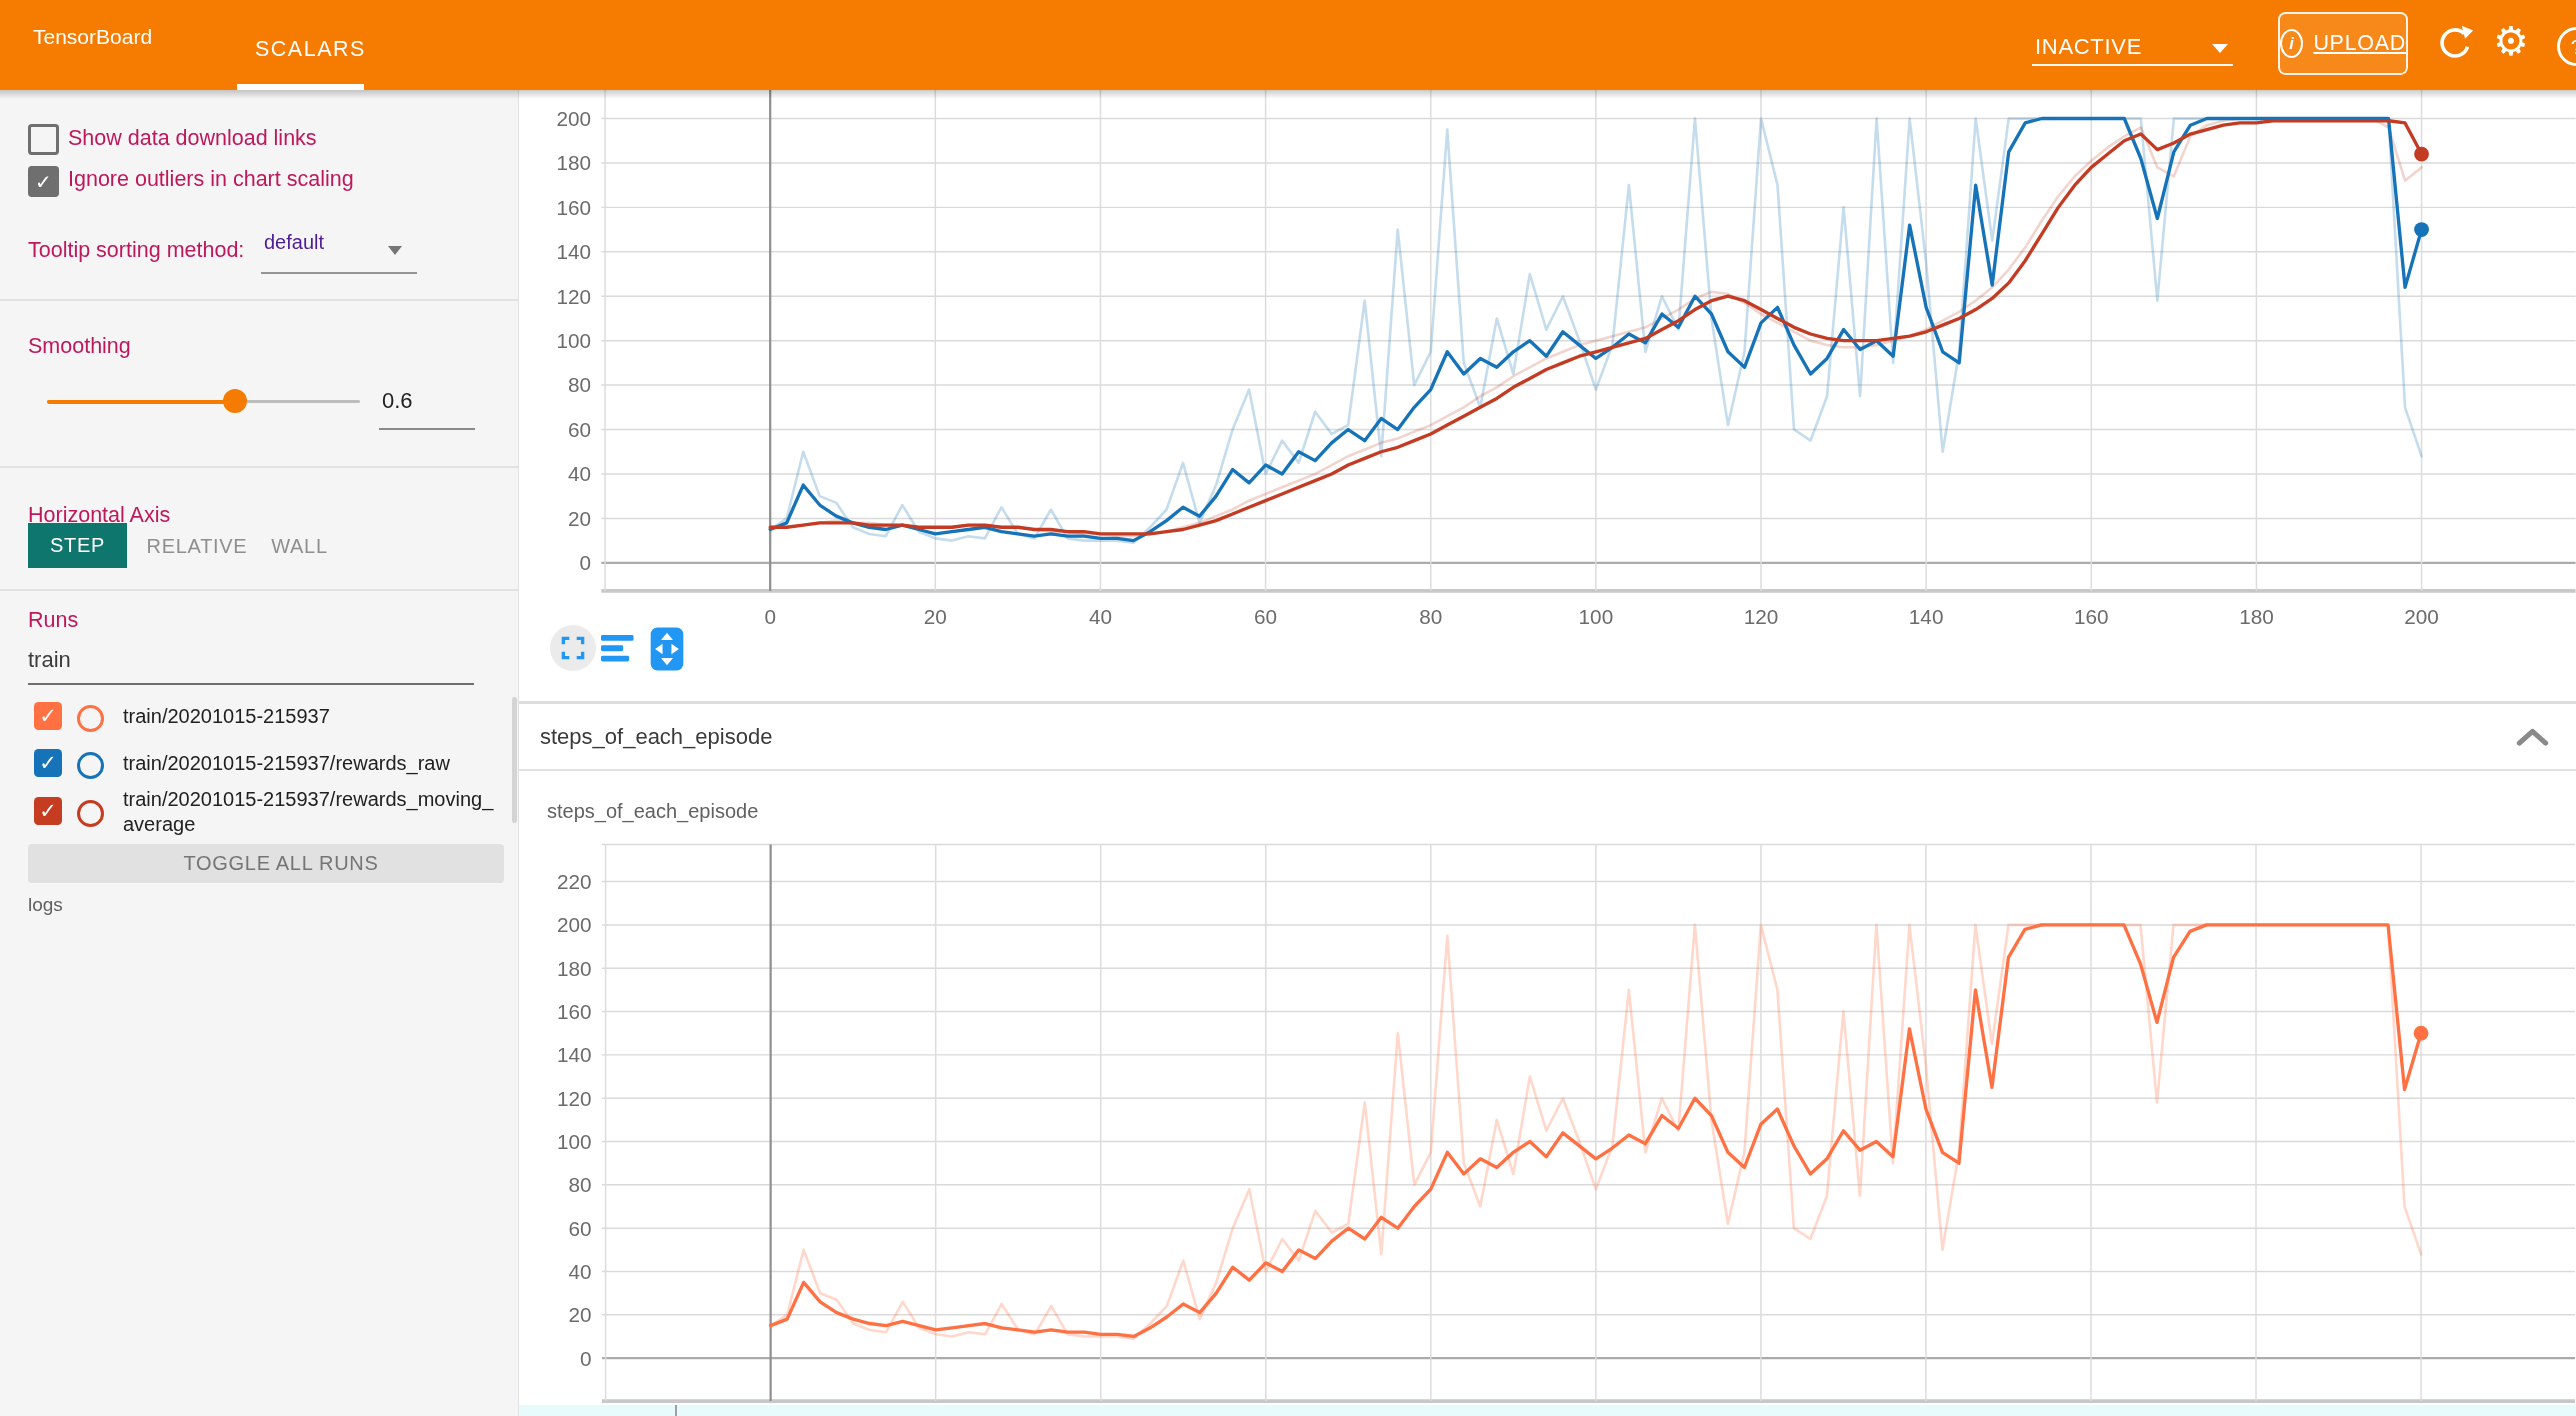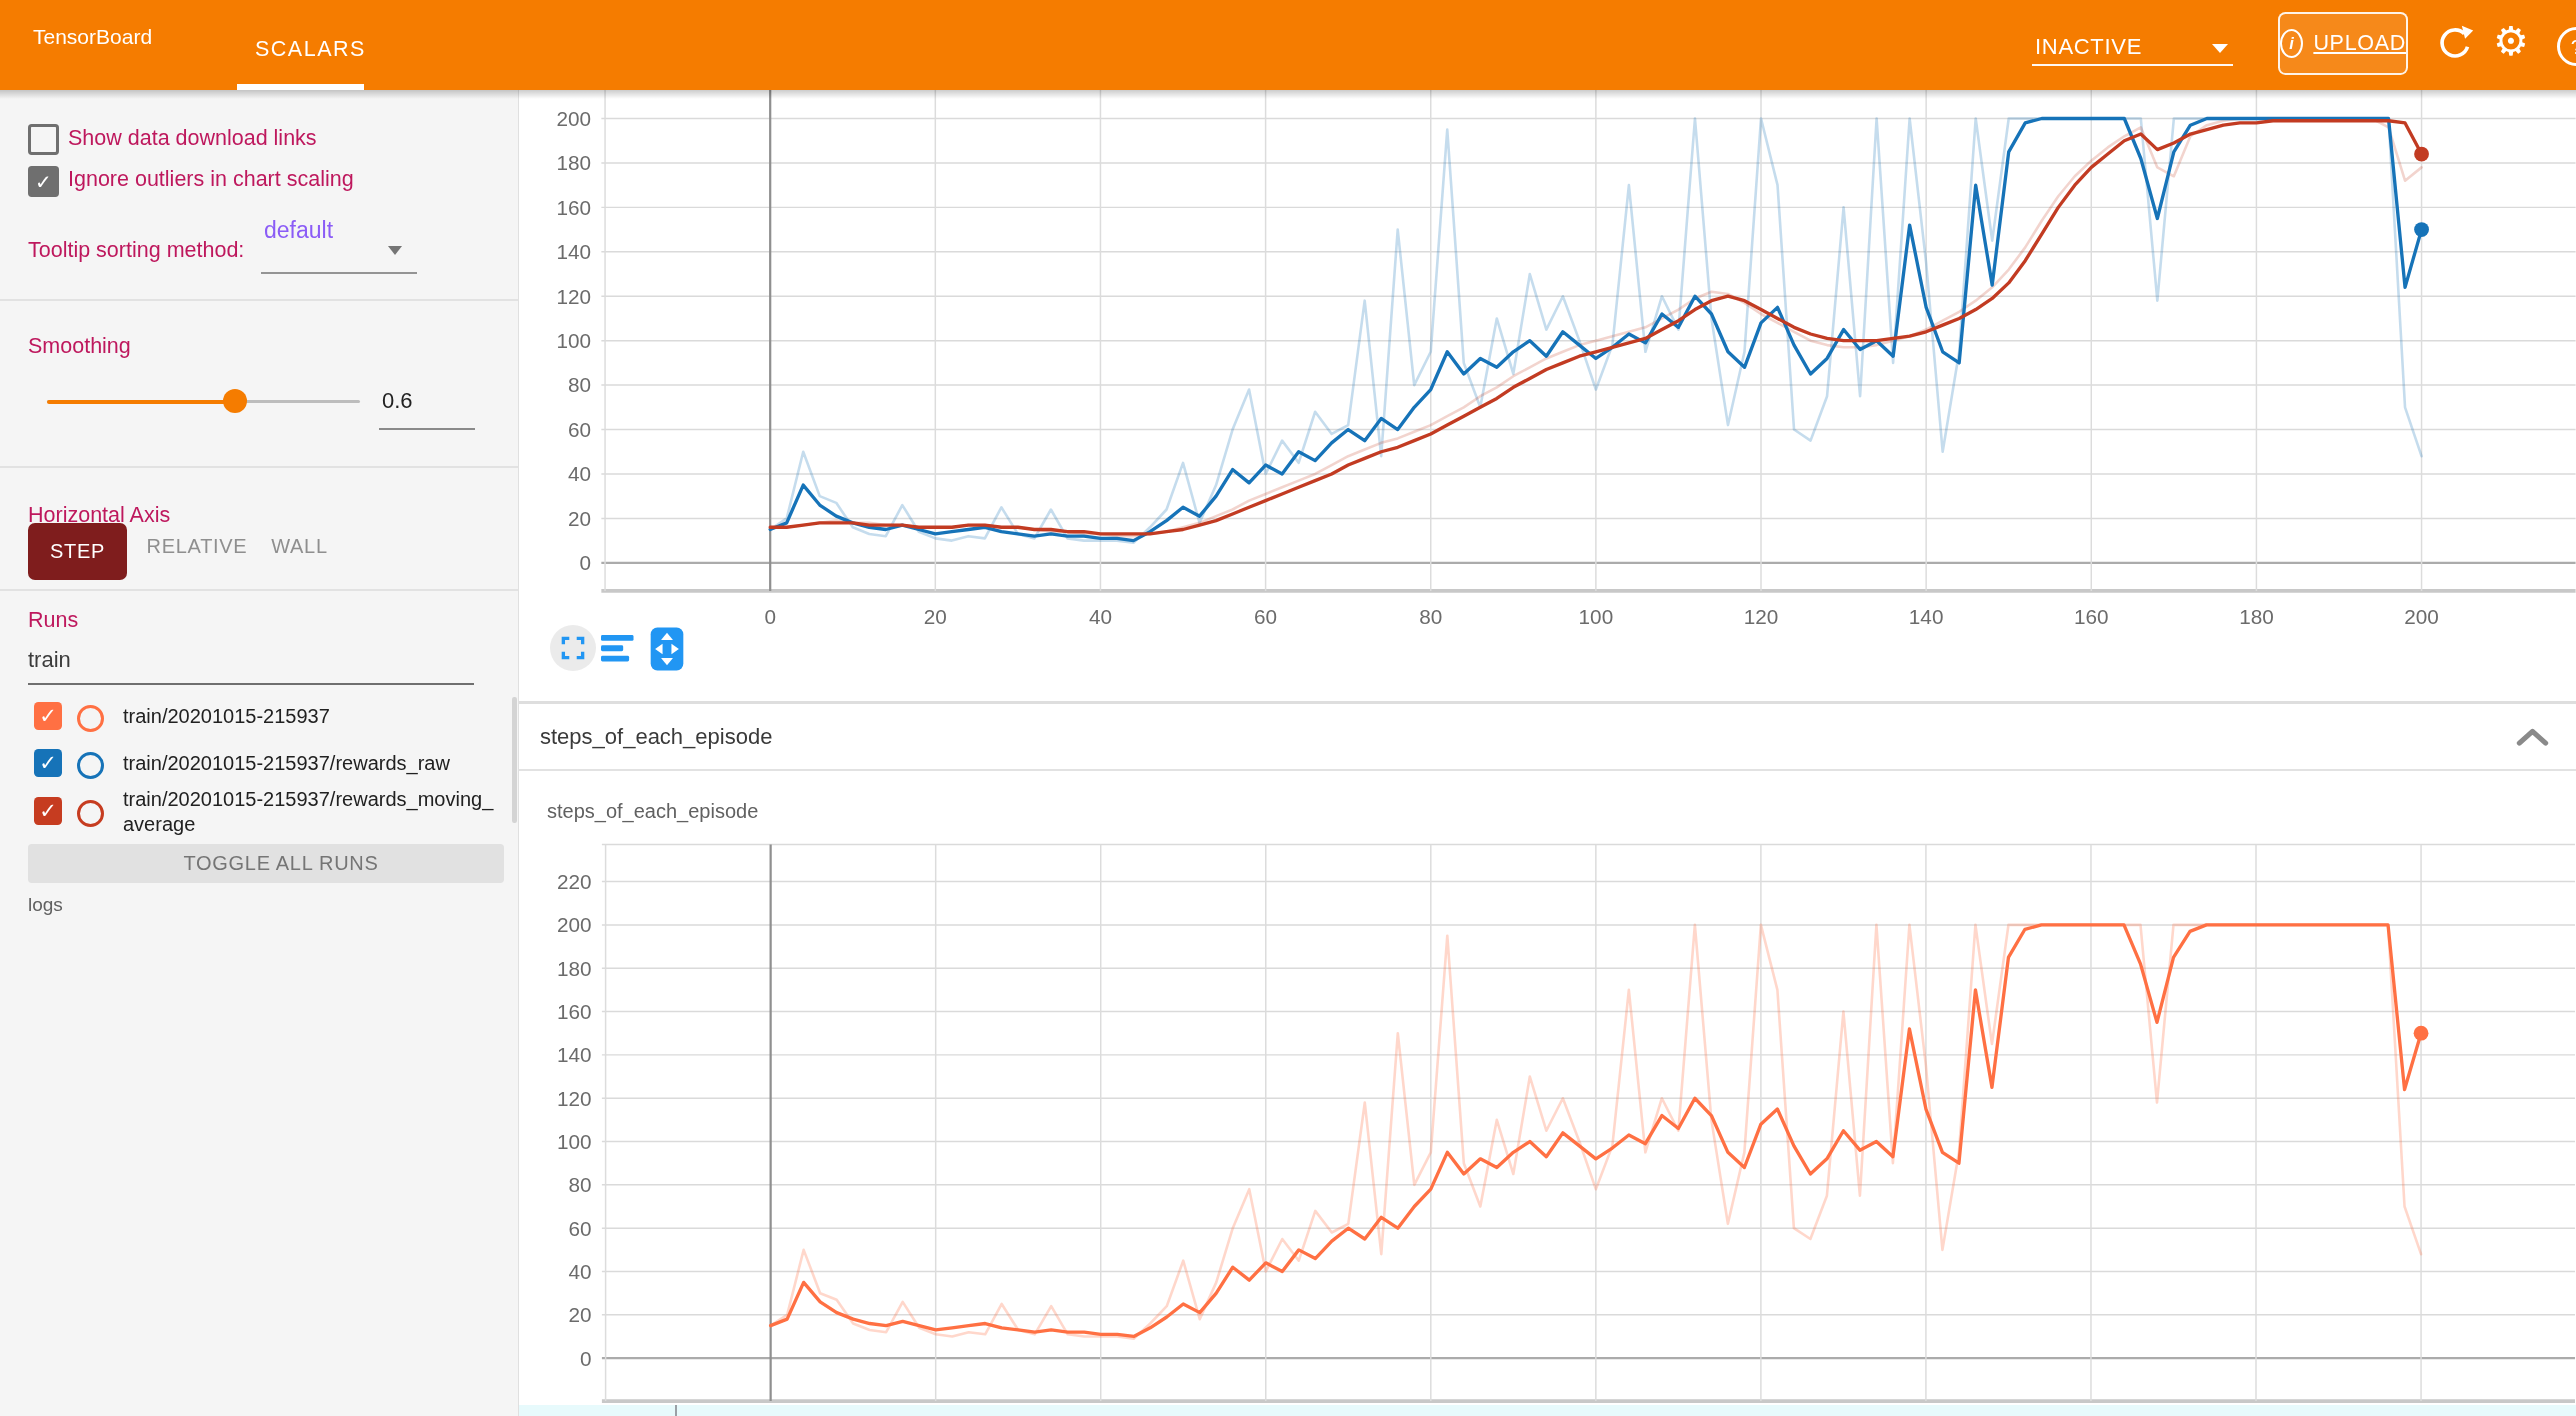--- a/index.html
+++ b/index.html
@@ -26,30 +26,30 @@
       color:#fff;font-size:21px;display:flex;align-items:center;justify-content:center;cursor:pointer;}
   #header-shadow{position:absolute;left:0;top:90px;width:2576px;height:9px;z-index:25;
       background:linear-gradient(rgba(0,0,0,.20),rgba(0,0,0,0));}
   
   #sidebar{position:absolute;left:0;top:90px;width:518px;height:1326px;background:#f5f5f5;
       border-right:1.5px solid #e0e0e0;z-index:20;color:#212121;}
   .sb-label{position:absolute;font-size:21.5px;color:#be185d;line-height:30px;}
   .cbx{position:absolute;width:25px;height:25px;border:3px solid #6f6f6f;border-radius:3.7px;background:transparent;cursor:pointer;}
   .cbx.checked{background:#6f6f6f;border-color:#6f6f6f;color:#fff;display:flex;align-items:center;justify-content:center;font-size:20px;}
   .divider{position:absolute;left:0;width:518px;height:1.5px;background:#e2e2e2;}
-  #dd-default{position:absolute;left:264px;top:127px;font-size:23px;color:#8b5cf6;cursor:pointer;}
+  #dd-default{position:absolute;left:264px;top:141px;font-size:20px;color:#4c1d95;cursor:pointer;}
   #dd-caret{position:absolute;left:388px;top:156px;width:0;height:0;
       border-left:7.4px solid transparent;border-right:7.4px solid transparent;border-top:9px solid #757575;}
   #dd-underline{position:absolute;left:261px;top:182px;width:156px;height:1.5px;background:#949494;}
   #slider-track{position:absolute;left:47px;top:310px;width:313px;height:3px;background:#bdbdbd;border-radius:1.5px;cursor:pointer;}
   #slider-fill{position:absolute;left:47px;top:310px;height:4.4px;background:#f57c00;border-radius:2.2px;}
   #slider-thumb{position:absolute;top:299px;width:24px;height:24px;background:#f57c00;border-radius:50%;cursor:pointer;}
   #smooth-val{position:absolute;left:382px;top:298px;font-size:22px;color:#222;}
   #smooth-underline{position:absolute;left:379px;top:338px;width:96px;height:1.5px;background:#8a8a8a;}
-  #btn-step{position:absolute;left:28px;top:433px;width:99px;height:57px;background:#7f1d1d;border-radius:7px;
+  #btn-step{position:absolute;left:28px;top:433px;width:99px;height:45px;background:#0f766e;border-radius:0;
       color:#fff;font-size:20px;letter-spacing:0.7px;display:flex;align-items:center;justify-content:center;cursor:pointer;}
   .axis-opt{position:absolute;top:433px;height:47px;display:flex;align-items:center;justify-content:center;
       color:#8f8f8f;font-size:20px;letter-spacing:0.7px;cursor:pointer;}
   #train-input{position:absolute;left:28px;top:557px;font-size:22px;color:#3c3c3c;}
   #train-underline{position:absolute;left:28px;top:593px;width:446px;height:2.2px;background:#6f6f6f;}
   .run-row{position:absolute;left:0;width:511px;cursor:pointer;}
   .run-cbx{position:absolute;left:34px;width:28px;height:28px;border-radius:4.4px;color:#fff;font-size:21px;
       display:flex;align-items:center;justify-content:center;}
   .run-radio{position:absolute;left:77px;top:3px;width:21px;height:21px;border-radius:50%;border:3.7px solid #000;background:transparent;}
   .run-label{position:absolute;left:111px;top:1.5px;font-size:20px;color:#212121;line-height:25px;width:381px;word-break:break-all;margin-left:12px;}

